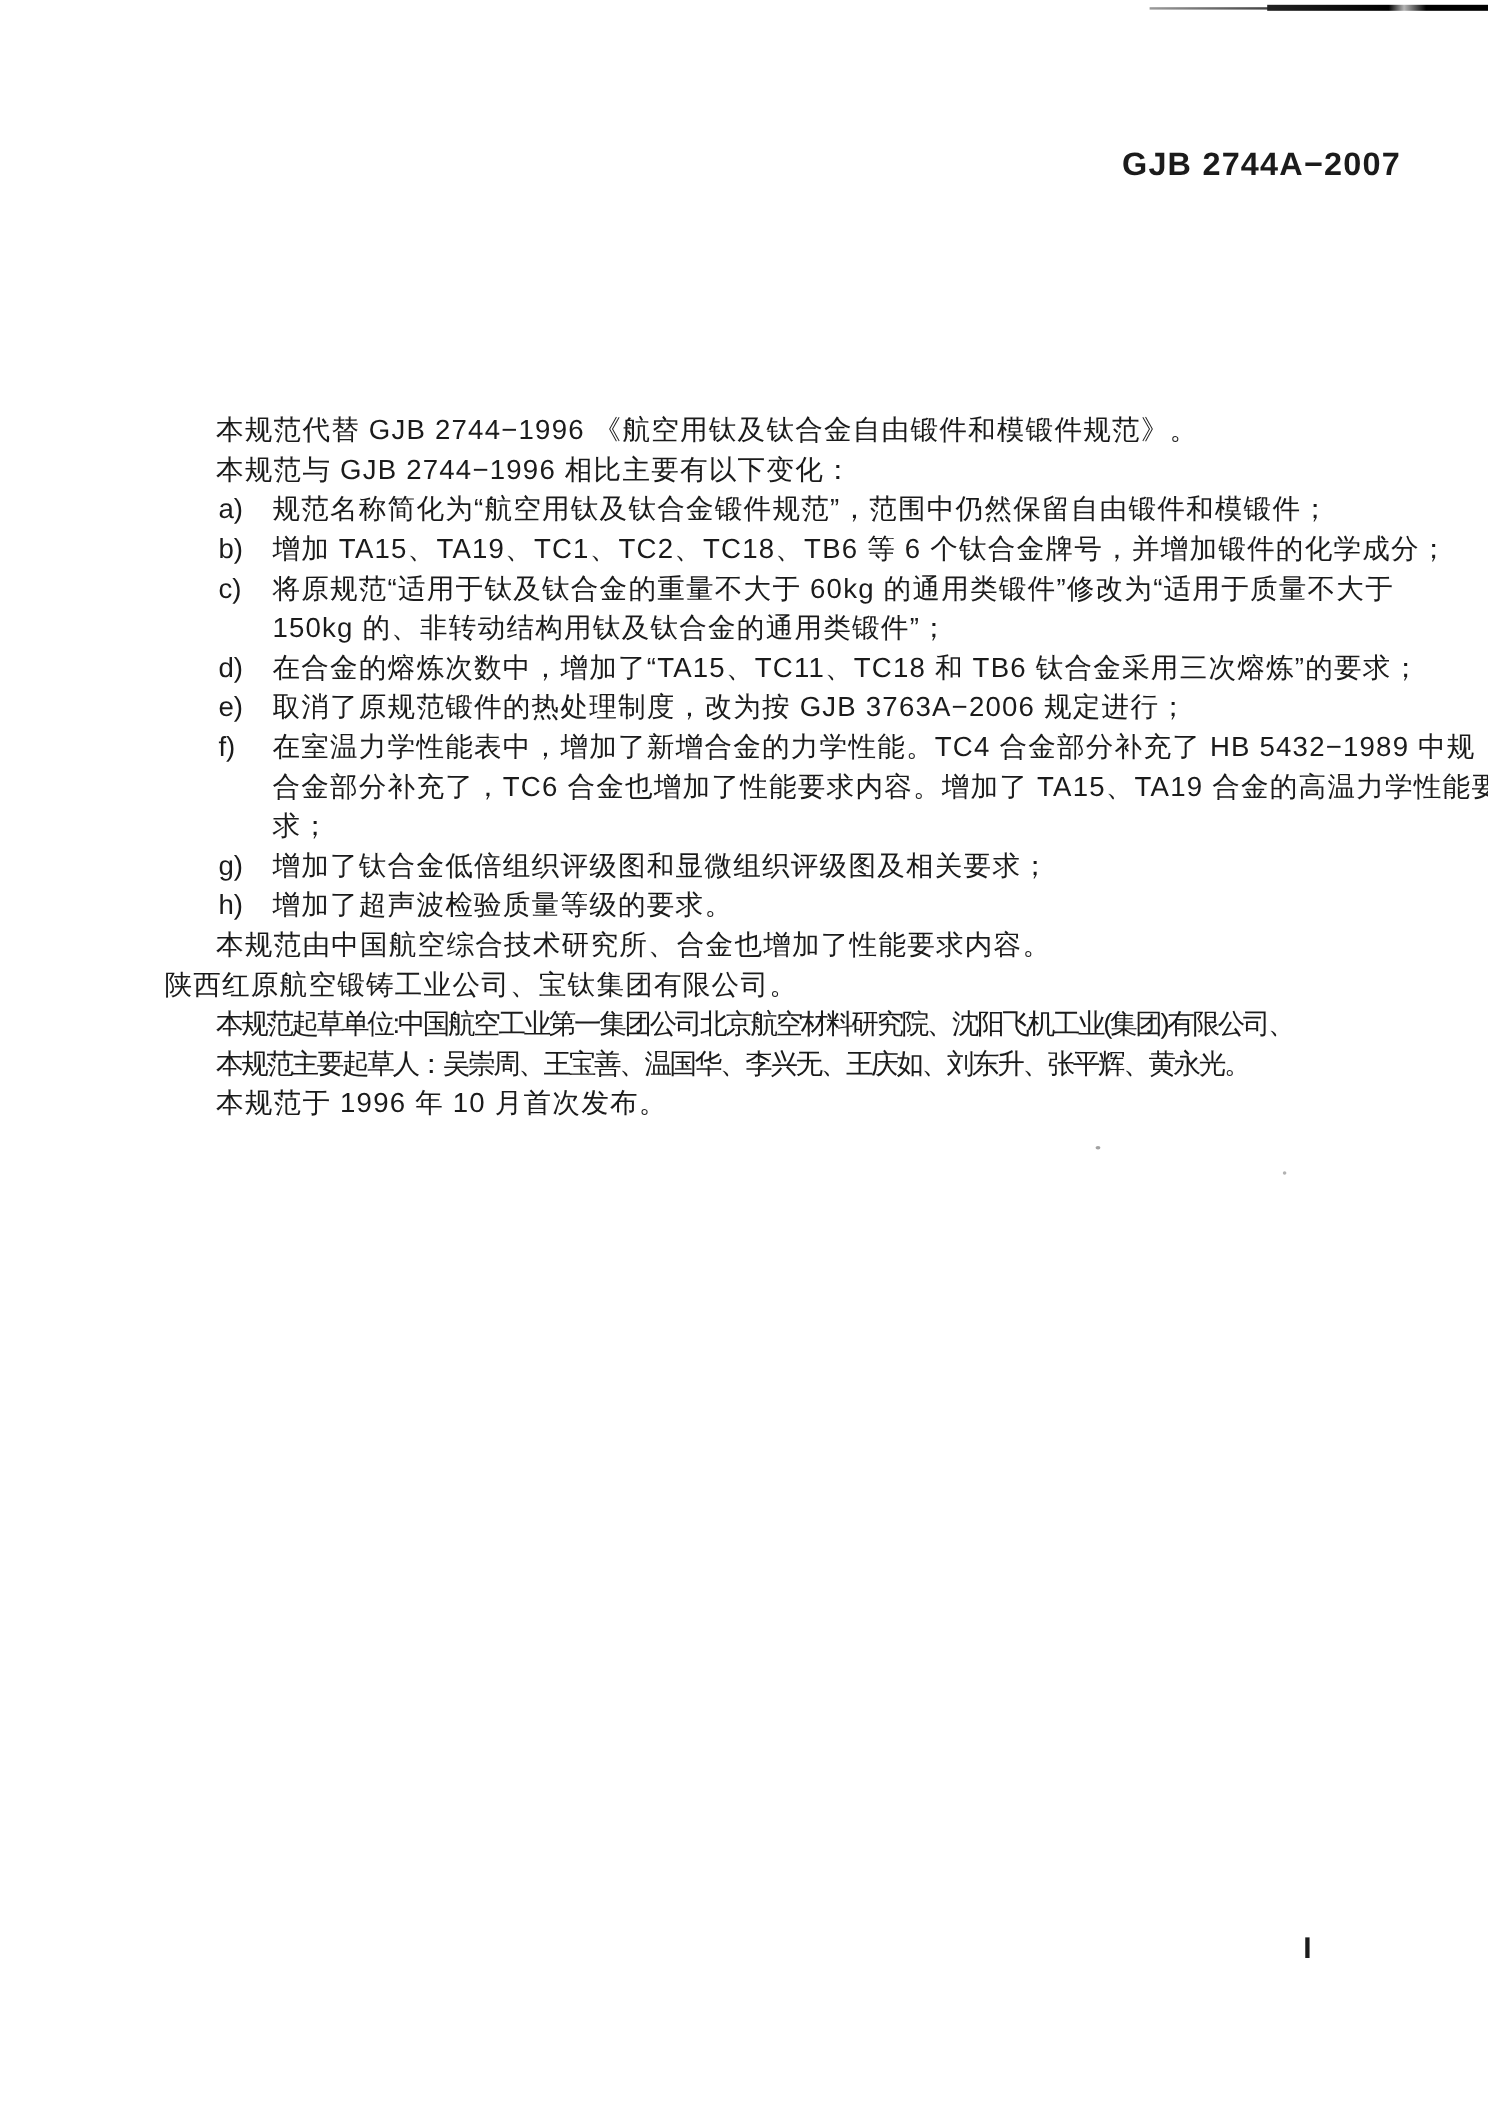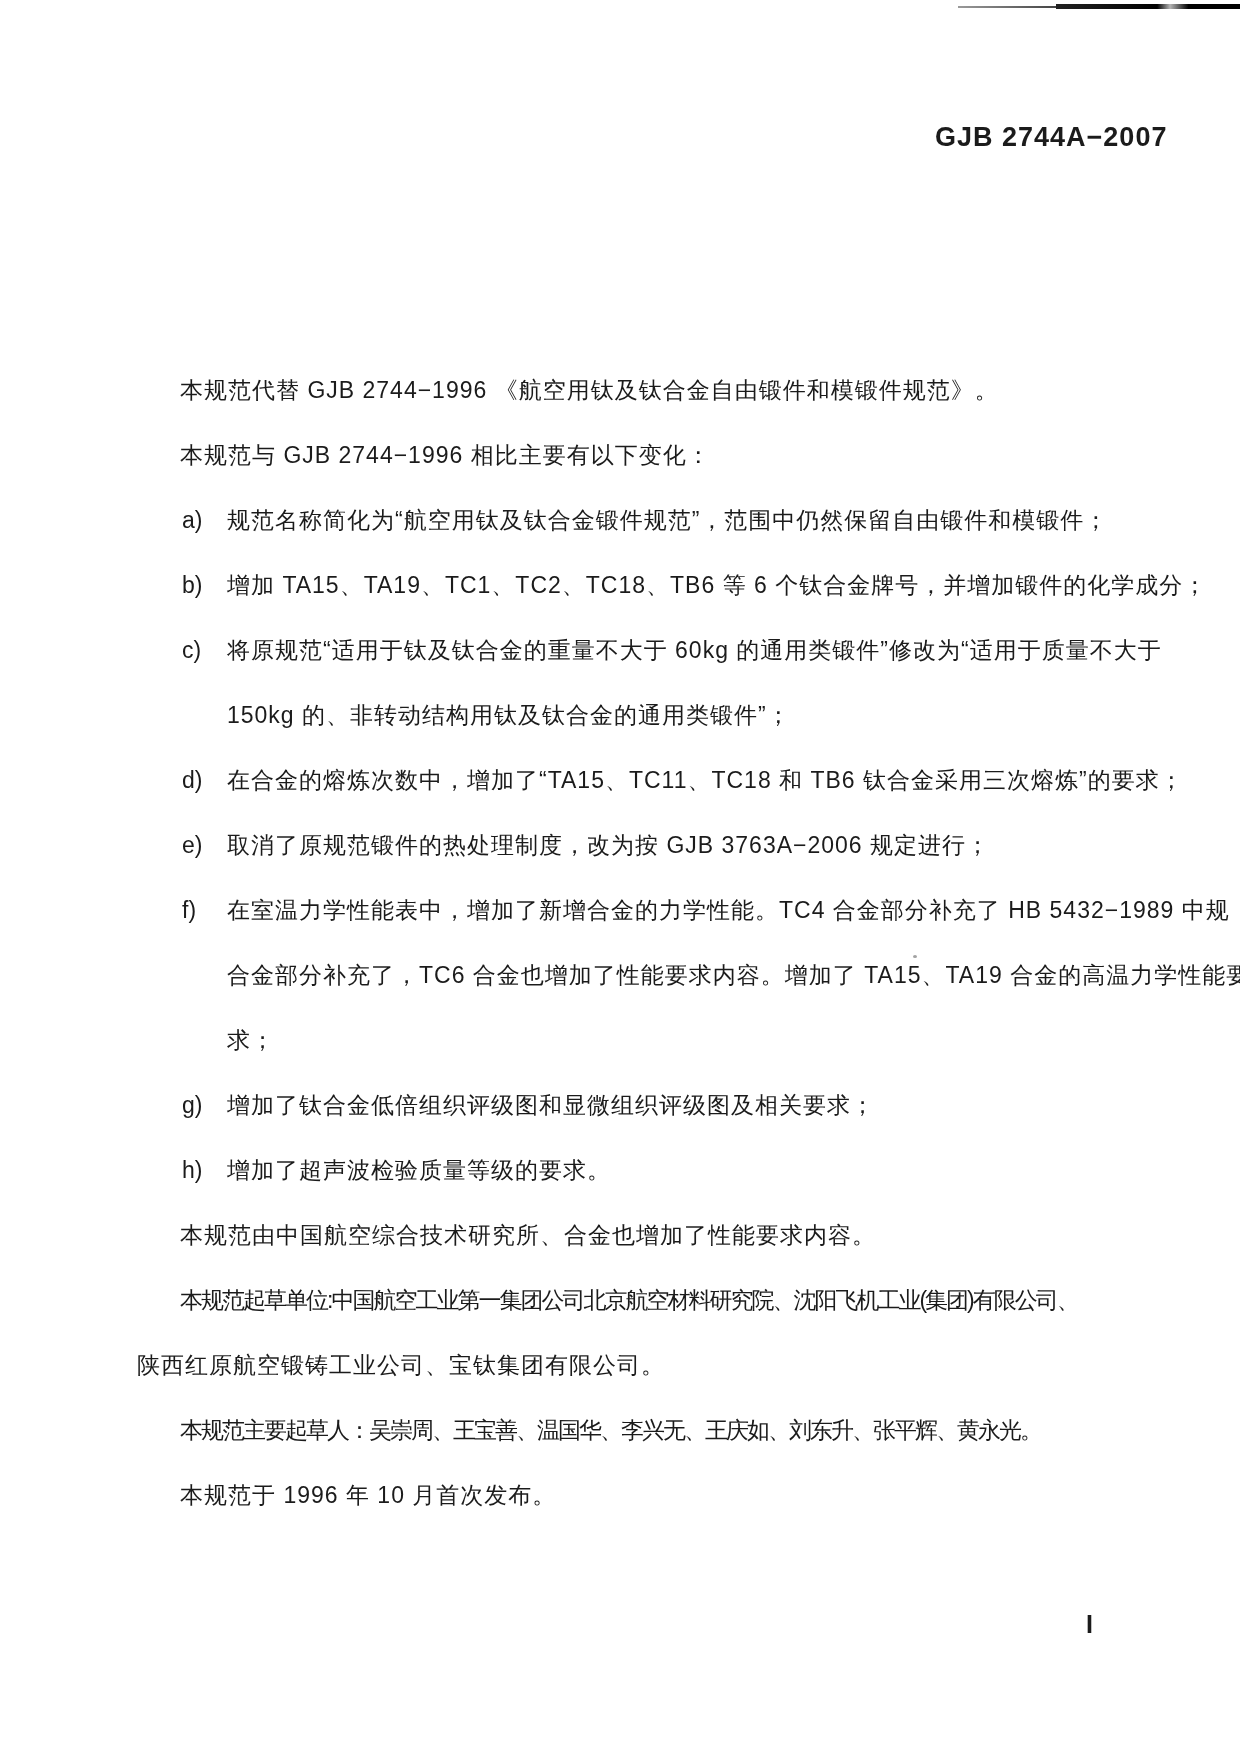--- a/index.html
+++ b/index.html
@@ -60,21 +60,20 @@
     left: 137px;
     width: 1018px;
     font-size: 23px;
     line-height: 33px;
     letter-spacing: 1px;
   }
   .line {
     position: relative;
     white-space: nowrap;
     height: 33px;
-    margin-top: 32px;
   }
   .line.indent { padding-left: 43px; }
   .line.flush  { padding-left: 0; }
   .line.hang   { padding-left: 90px; }
   .line.list   { padding-left: 90px; }
   .line.tight  { letter-spacing: -2px; }
   .line .marker {
     position: absolute;
     left: 45px;
     top: 0;
@@ -172,28 +171,28 @@
         <span class="marker">h)</span>
         <span class="text">增加了超声波检验质量等级的要求。</span>
       </div>
 
 
       <div class="line indent">
         
         <span class="text">本规范由中国航空综合技术研究所、合金也增加了性能要求内容。</span>
       </div>
 
+      <div class="line flush">
+        
+        <span class="text">陕西红原航空锻铸工业公司、宝钛集团有限公司。</span>
+      </div>
+
       <div class="line indent tight">
         
         <span class="text">本规范起草单位:中国航空工业第一集团公司北京航空材料研究院、沈阳飞机工业(集团)有限公司、</span>
-      </div>
-
-      <div class="line flush">
-        
-        <span class="text">陕西红原航空锻铸工业公司、宝钛集团有限公司。</span>
       </div>
 
       <div class="line indent tight">
         
         <span class="text">本规范主要起草人：吴崇周、王宝善、温国华、李兴无、王庆如、刘东升、张平辉、黄永光。</span>
       </div>
 
       <div class="line indent">
         
         <span class="text">本规范于 1996 年 10 月首次发布。</span>

